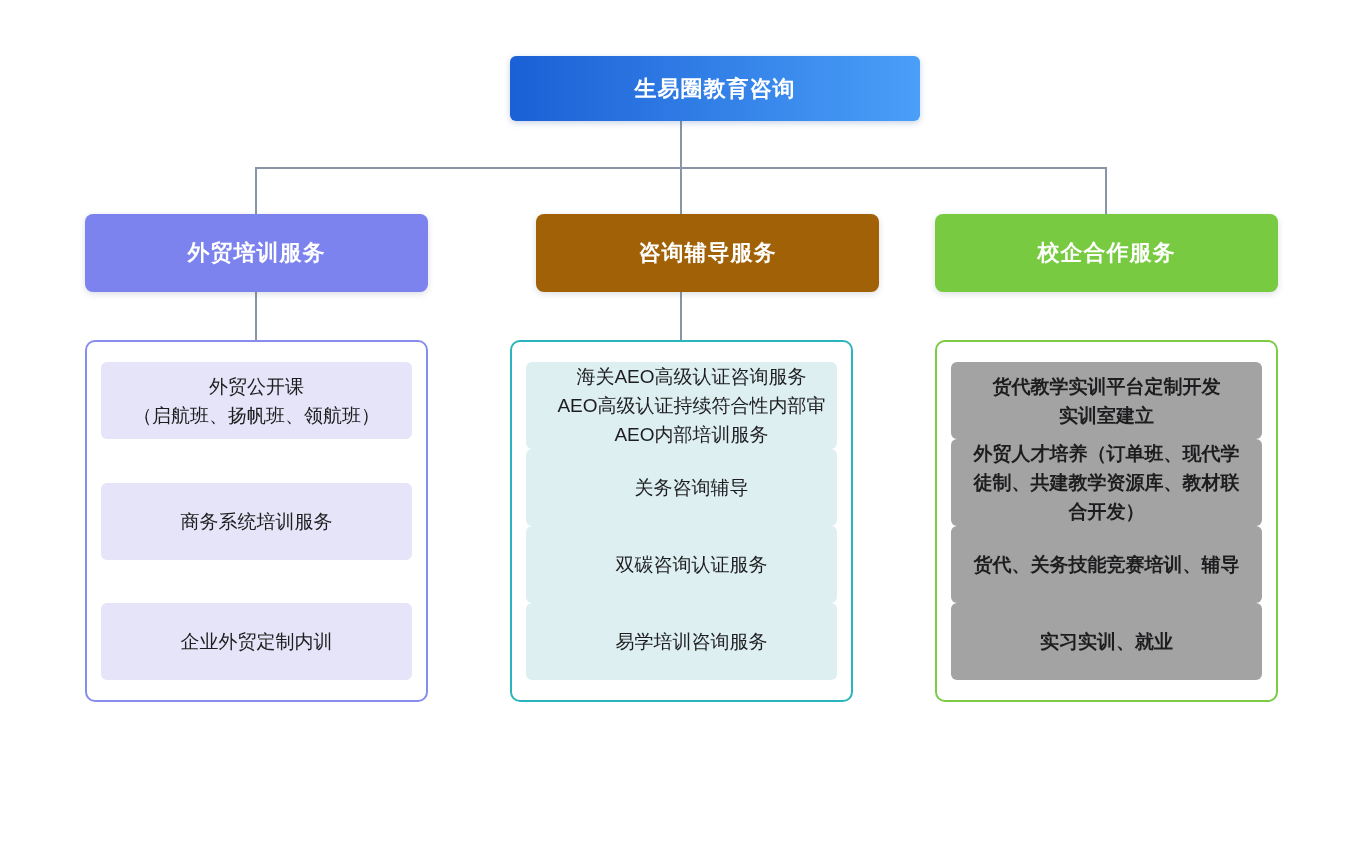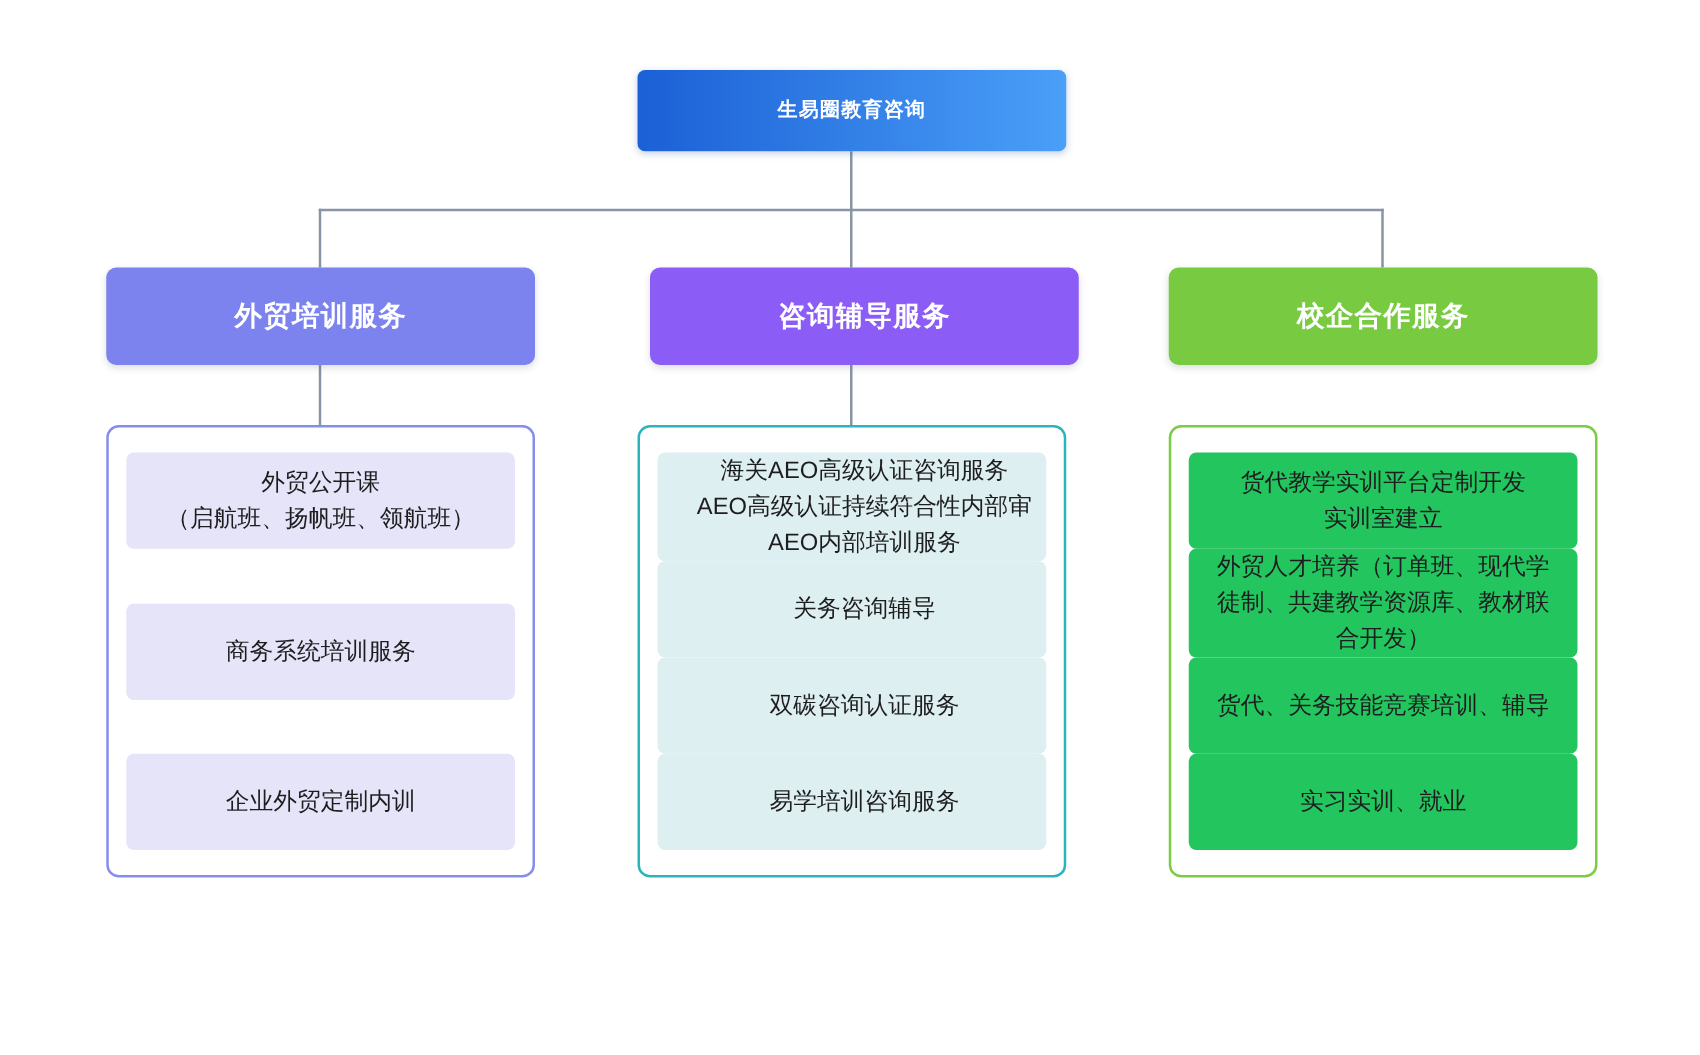--- a/index.html
+++ b/index.html
@@ -23,40 +23,40 @@
   .conn-drop-left   { left: 255px;  top: 167px; height: 47px; }
   .conn-drop-mid    { left: 680px;  top: 167px; height: 47px; }
   .conn-drop-right  { left: 1105px; top: 167px; height: 47px; }
   .conn-left-body   { left: 255px;  top: 282px; height: 58px; }
   .conn-mid-body    { left: 680px;  top: 282px; height: 58px; }
 
   
   .root-node {
     position: absolute;
     left: 510px; top: 56px;
-    width: 343px; height: 65px;
+    width: 410px; height: 65px;
     border-radius: 6px;
     background: linear-gradient(90deg, #1b60d6 0%, #4a9ff8 100%);
     display: flex; align-items: center; justify-content: center;
-    color: #ffffff; font-size: 16px; font-weight: bold; letter-spacing: 1px;
+    color: #ffffff; font-size: 22px; font-weight: bold; letter-spacing: 1px;
     box-shadow: 0 2px 6px rgba(30, 80, 160, 0.25);
   }
 
   
   .branch-header {
     position: absolute;
     top: 214px;
     width: 343px; height: 78px;
     border-radius: 8px;
     display: flex; align-items: center; justify-content: center;
     color: #ffffff; font-size: 22px; font-weight: bold; letter-spacing: 1px;
     box-shadow: 0 2px 6px rgba(60, 70, 90, 0.18);
   }
   .branch-header.b0 { left: 85px;   background: #7c82ee; }
-  .branch-header.b1 { left: 520px;  background: #8b5cf6; }
+  .branch-header.b1 { left: 536px;  background: #a16207; }
   .branch-header.b2 { left: 935px;  background: #78ca40; }
 
   
   .branch-body {
     position: absolute;
     top: 340px;
     width: 343px; height: 362px;
     background: #ffffff;
     border-radius: 10px;
     padding: 20px 14px;
@@ -73,21 +73,21 @@
     display: flex; align-items: center; justify-content: center;
     text-align: center;
     padding: 7px 8px;
     font-size: 19px;
     line-height: 29px;
     color: #1d1d1f;
     white-space: pre-line;
   }
   .branch-body.b0 .leaf { background: #e6e4f8; }
   .branch-body.b1 .leaf { background: #ddeff1; padding-left: 28px; }
-  .branch-body.b2 .leaf { background: #22c55e; }
+  .branch-body.b2 .leaf { background: #a3a3a3; font-weight: bold; }
 </style>
 </head>
 <body>
 
 <div class="stage">
 
   <div class="connector v conn-root-down"></div>
   <div class="connector h conn-bus"></div>
   <div class="connector v conn-drop-left"></div>
   <div class="connector v conn-drop-mid"></div>

